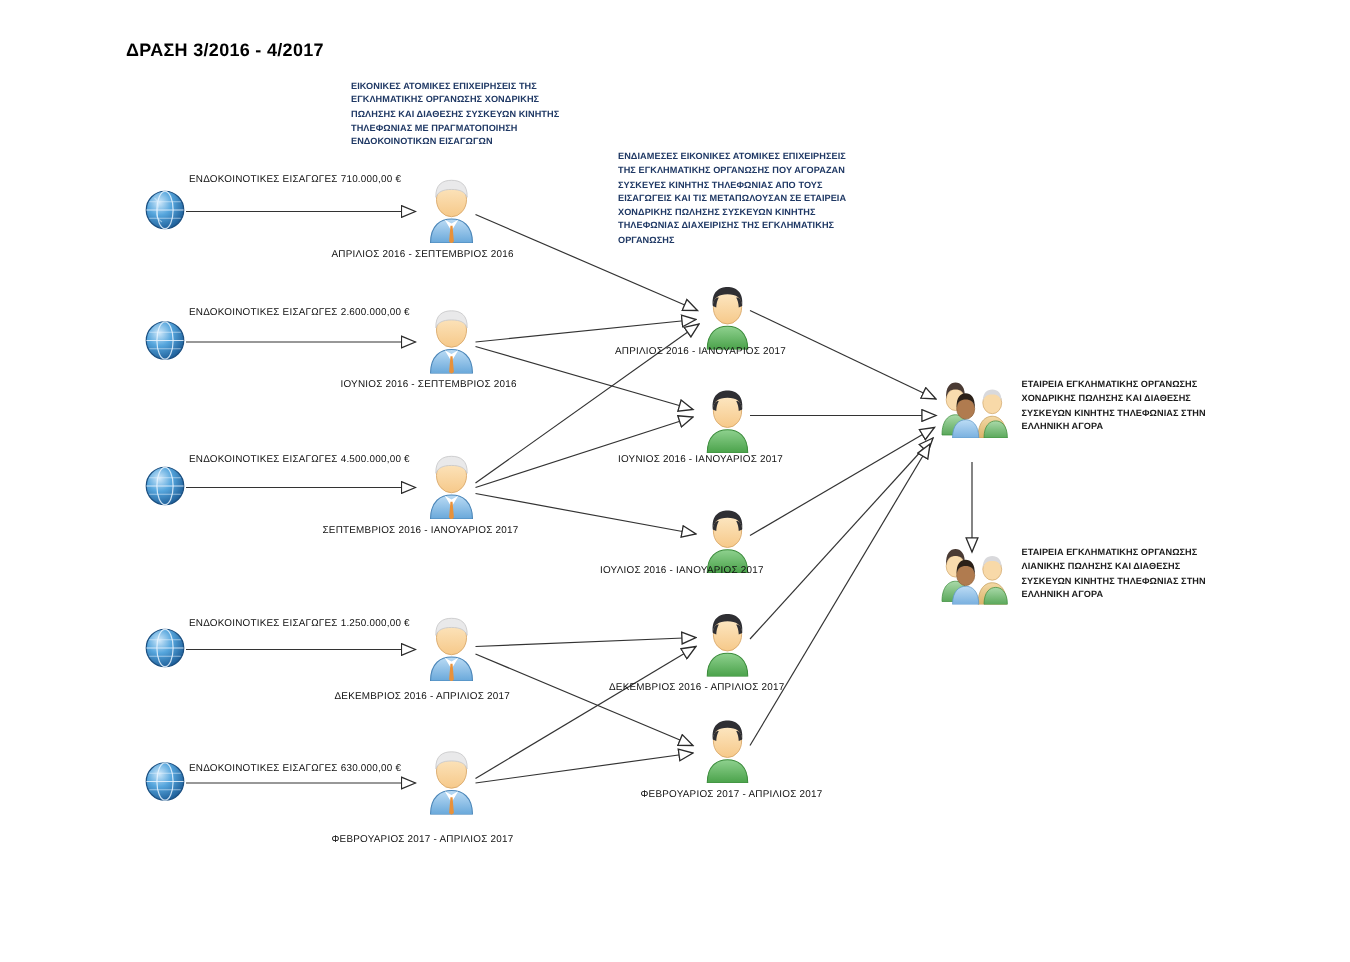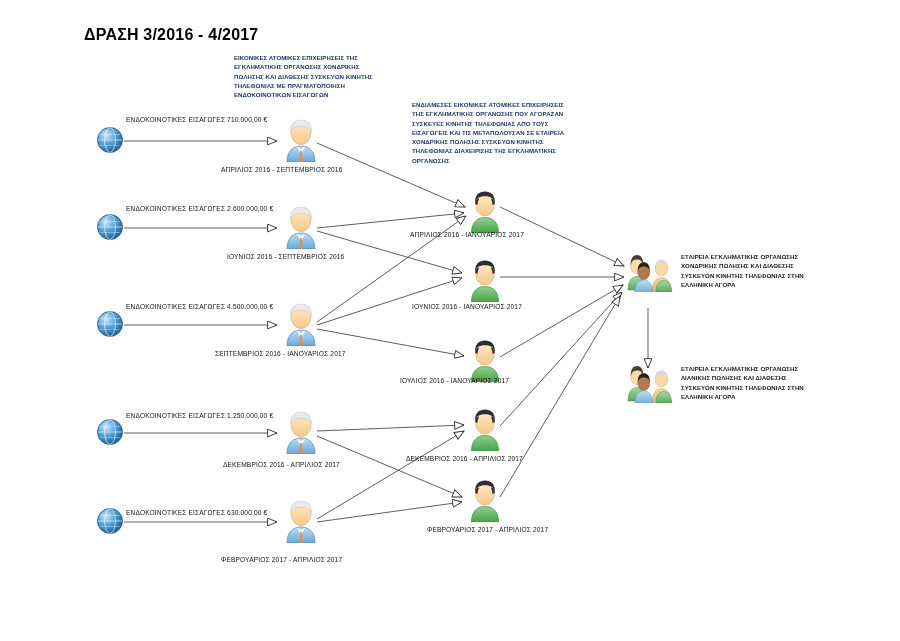--- a/index.html
+++ b/index.html
@@ -6,21 +6,21 @@
   body{
     width:900px;height:641px;position:relative;overflow:hidden;
     font-family:"Liberation Sans","DejaVu Sans",sans-serif;
     color:#000;
   }
   #canvas{position:absolute;left:0;top:0;width:900px;height:641px;}
   svg.edges{position:absolute;left:0;top:0;width:900px;height:641px;pointer-events:none;}
 
   .title{
     position:absolute;left:84px;top:26px;
-    font-size:16px;font-weight:bold;letter-spacing:.2px;color:#000;
+    font-size:12px;font-weight:bold;letter-spacing:.2px;color:#000;
     white-space:nowrap;
   }
 
   .note{
     position:absolute;font-size:6.1px;line-height:1.52;
     font-weight:bold;color:#1f3864;letter-spacing:.05px;
   }
 
   .nodelabel{
     position:absolute;font-size:6.6px;color:#111;white-space:nowrap;

